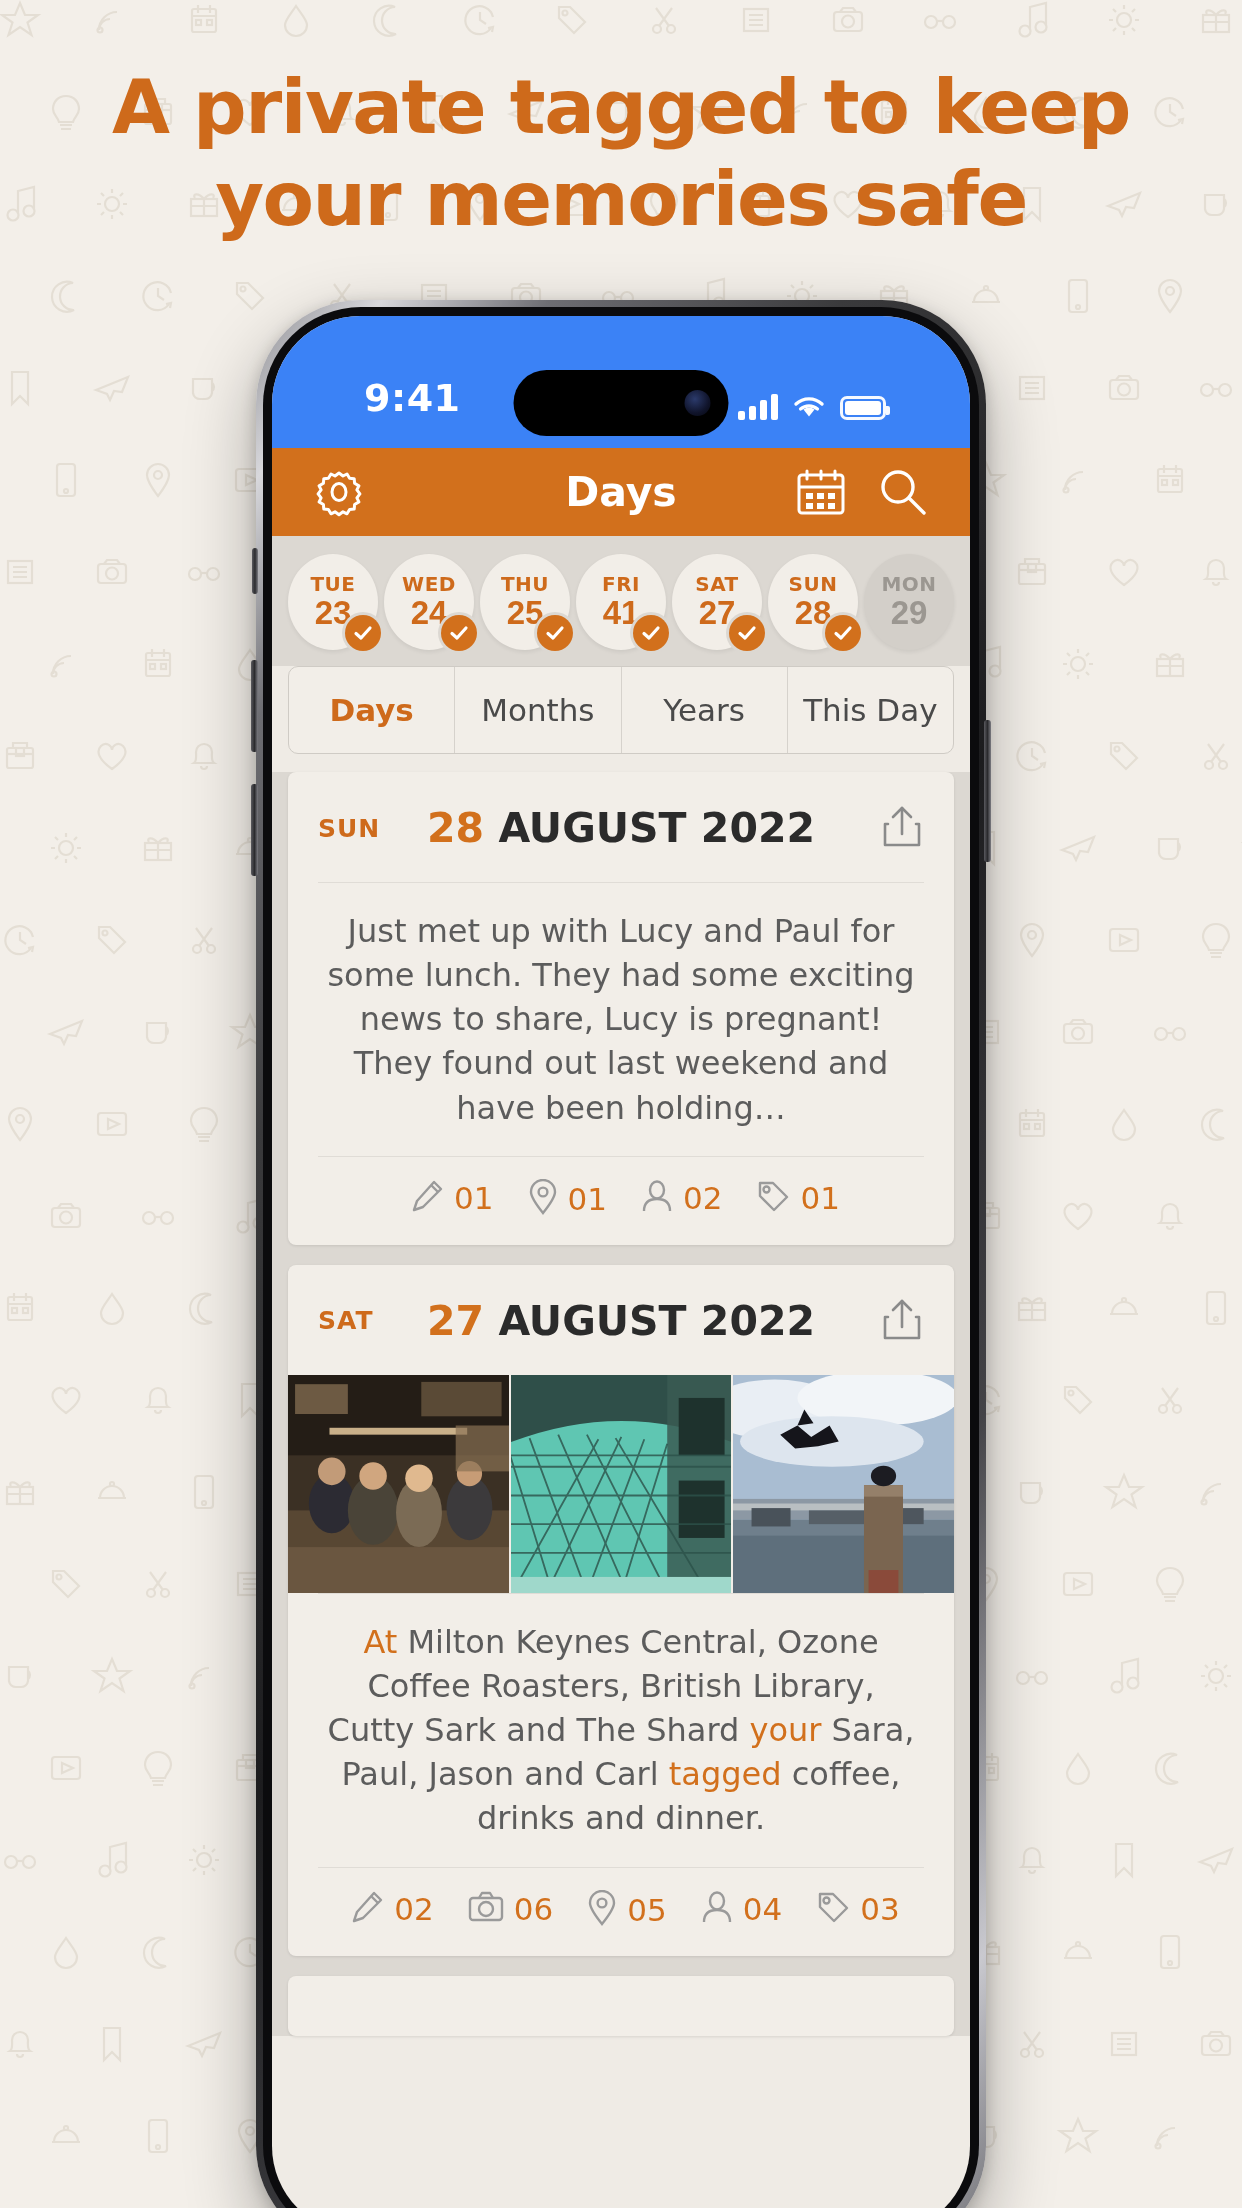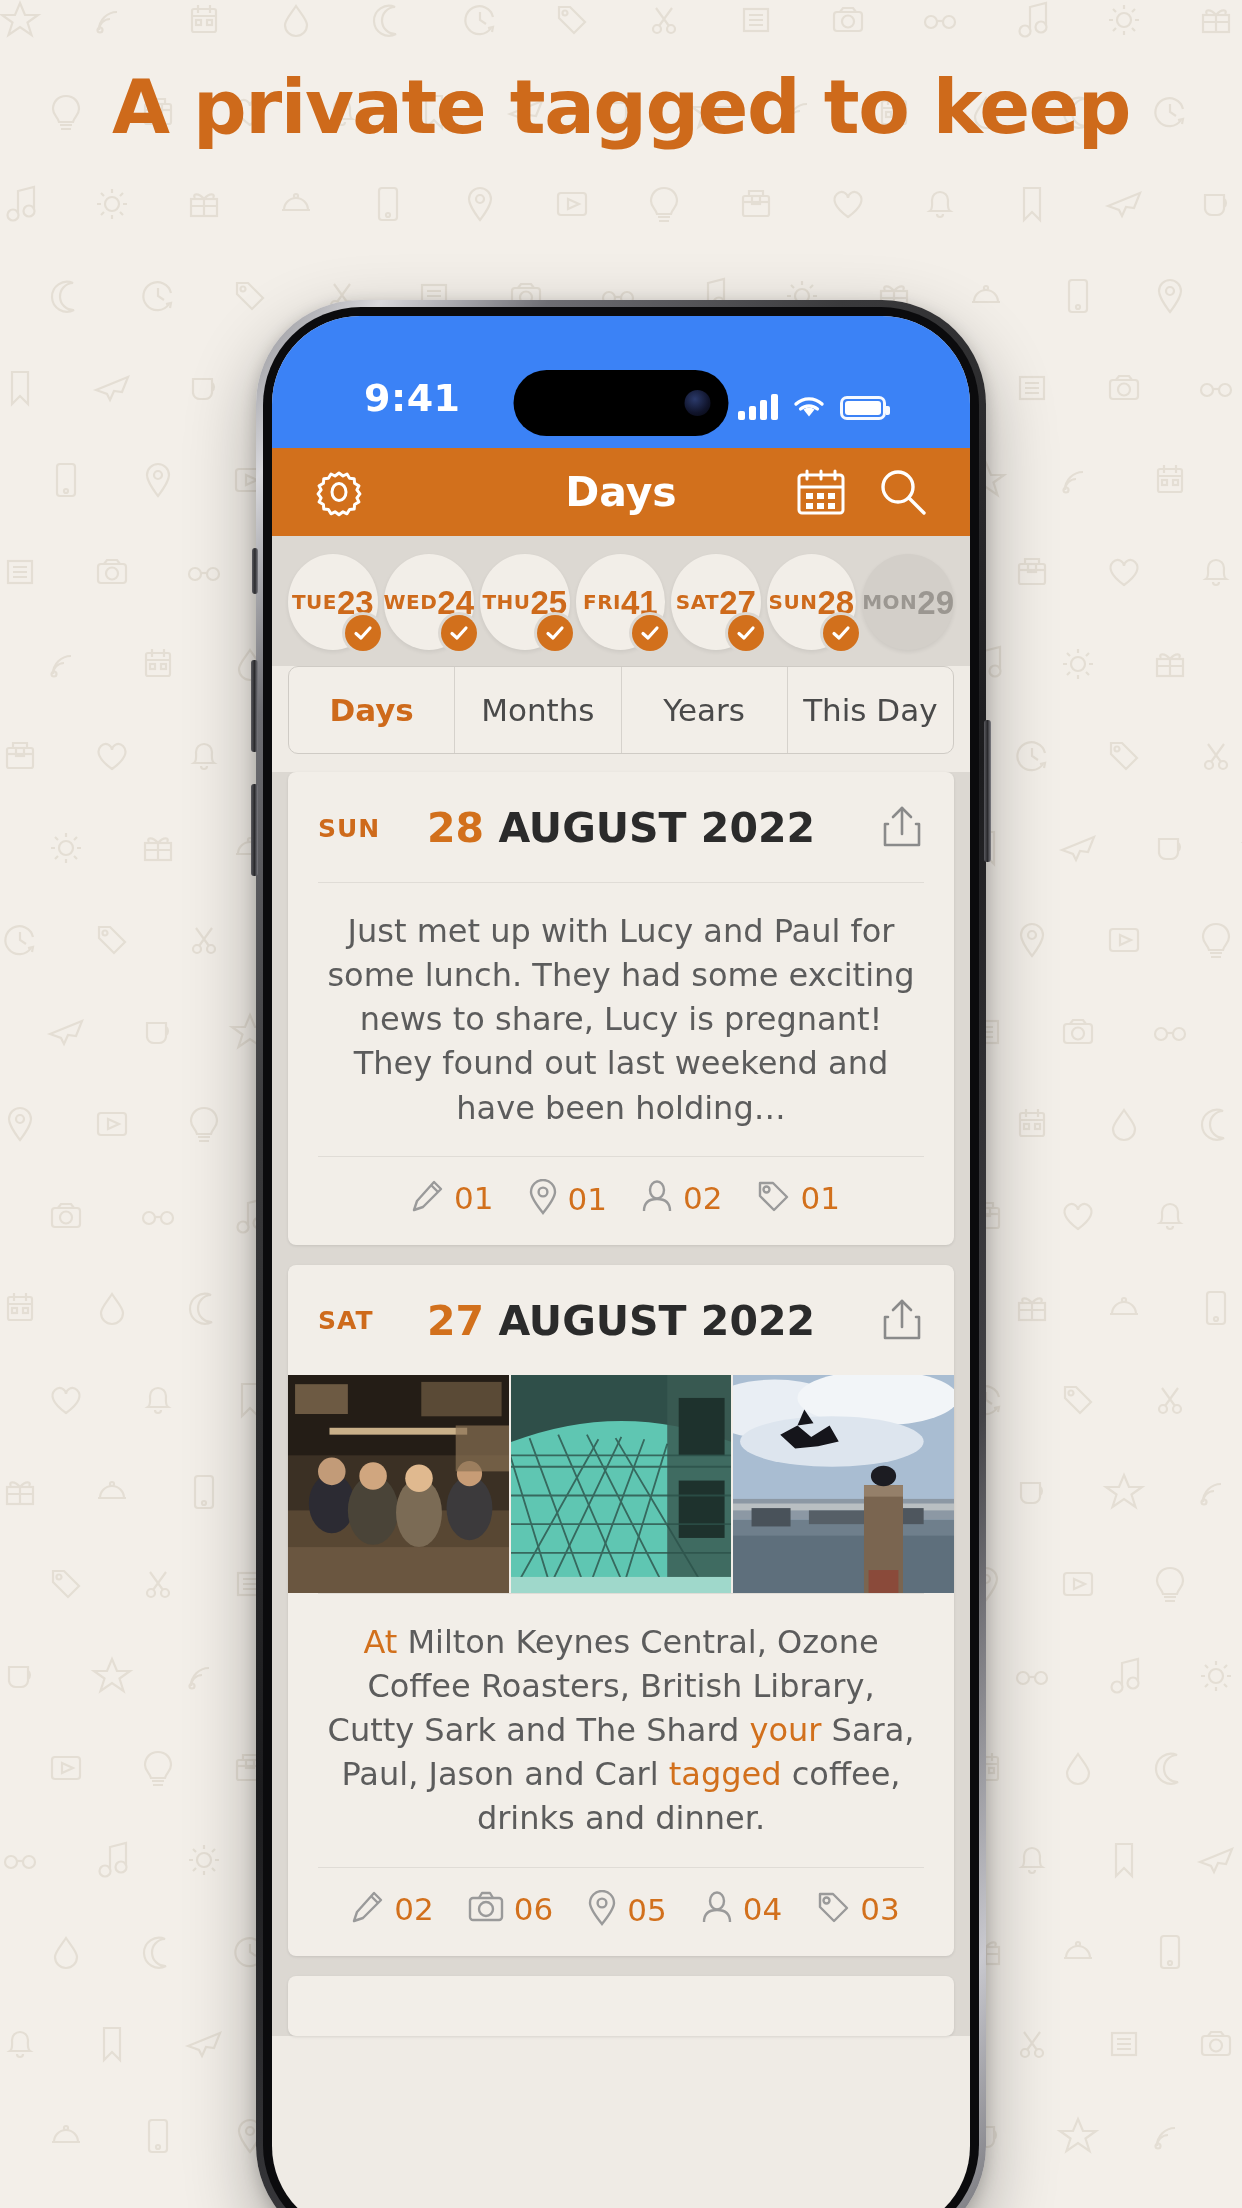--- a/index.html
+++ b/index.html
@@ -122,21 +122,21 @@
 
   
   .daystrip {
     background:#DCD8D2;
     padding:18px 16px 16px 16px;
     display:flex; justify-content:space-between; gap:6px;
   }
   .daypill {
     width:96px; height:96px; border-radius:50%;
     background:#F2EEE8;
-    display:flex; 
+    display:flex; flex-direction:column;
     align-items:center; justify-content:center;
     position:relative;
     box-shadow:0 2px 4px rgba(0,0,0,.07);
   }
   .daypill .dow {
     font-size:20px; font-weight:bold; color:#CE6A1B;
     letter-spacing:.5px; line-height:1;
     font-family:"DejaVu Sans", sans-serif;
   }
   .daypill .dnum {
@@ -693,20 +693,21 @@
         <use href="#ico-play" x="0" y="0" transform="translate(940,2228)"></use>
         <use href="#ico-bulb" x="0" y="0" transform="translate(1032,2228)"></use>
         <use href="#ico-bag" x="0" y="0" transform="translate(1124,2228)"></use>
         <use href="#ico-heart" x="0" y="0" transform="translate(1216,2228)"></use>
       </g>
   </svg>
 </div>
 
 <div class="headline">
   <div>A private tagged to keep</div>
+  <div>your memories safe</div>
 </div>
 
 <div class="phone-wrap">
   <div class="phone-outer"></div>
   <div class="phone-inner-ring"></div>
   <div class="btn-side btn-mute"></div>
   <div class="btn-side btn-vup"></div>
   <div class="btn-side btn-vdn"></div>
   <div class="btn-side btn-power"></div>
 

